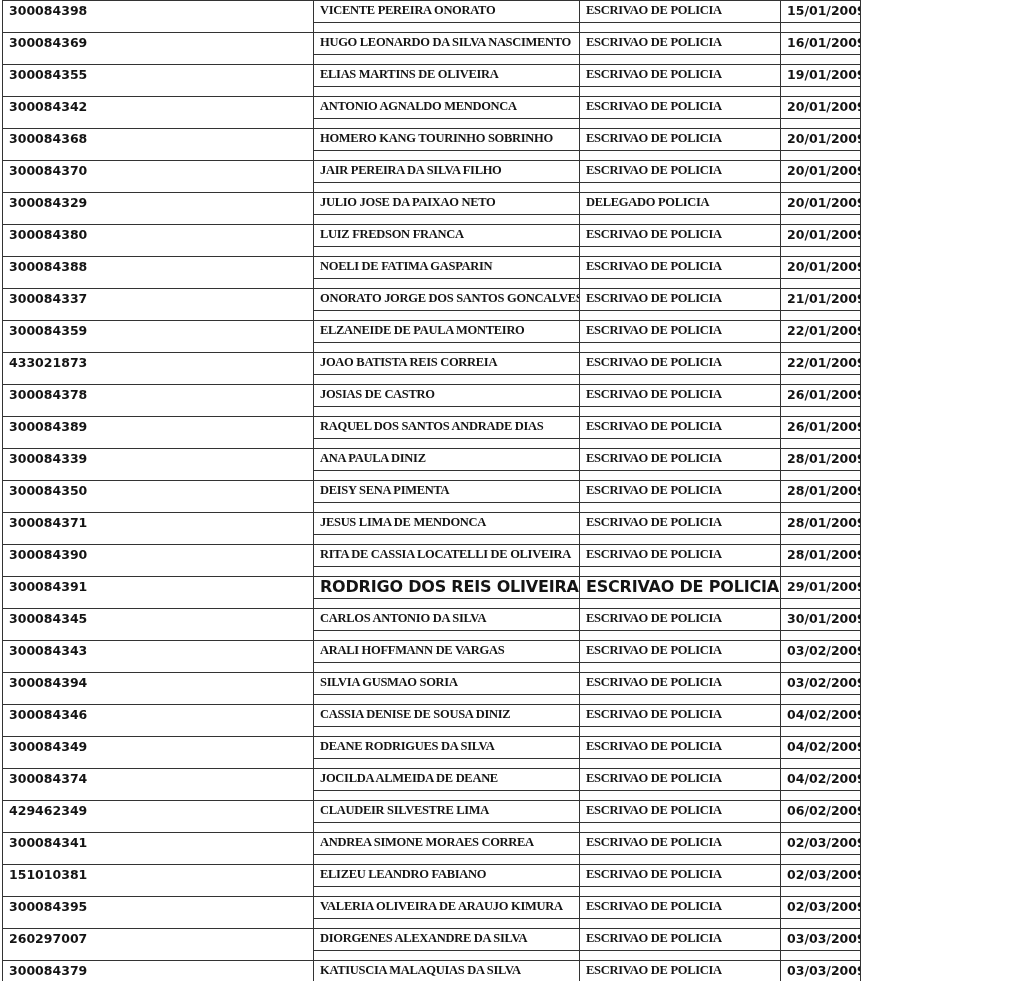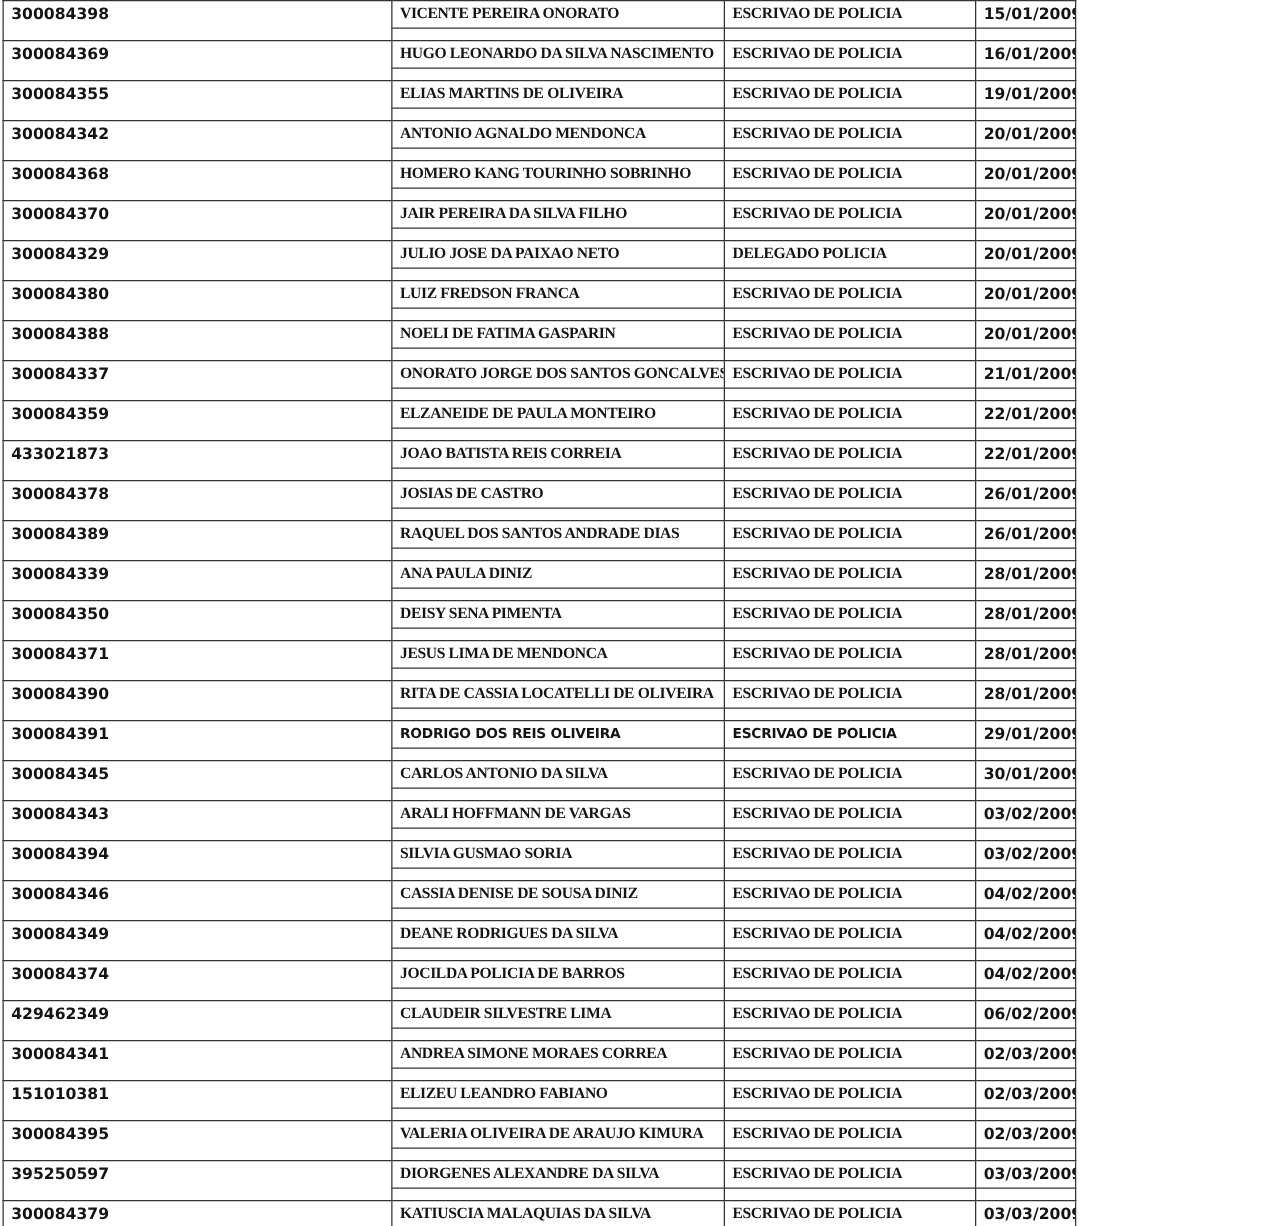--- a/index.html
+++ b/index.html
@@ -46,21 +46,21 @@
     font-size: 12.5px;
     letter-spacing: -0.3px;
   }
   td.c-date {
     font-family: "DejaVu Sans", sans-serif;
     font-weight: bold;
     font-size: 12.5px;
   }
   tr.sans-face td.c-name, tr.sans-face td.c-role {
     font-family: "DejaVu Sans", sans-serif;
-    font-size: 11px;
+    font-size: 16px;
     letter-spacing: -0.2px;
   }
 </style>
 </head>
 <body>
 
 <div class="page">
   <table class="doc-table">
     <colgroup>
       <col style="width:311px">
@@ -328,21 +328,21 @@
           <td class="c-role">ESCRIVAO DE POLICIA</td>
           <td class="c-date">04/02/2009</td>
         </tr>
         <tr class="row-gap">
           <td class="c-name"></td>
           <td class="c-role"></td>
           <td class="c-date"></td>
         </tr>
         <tr class="row-text">
           <td class="c-id" rowspan="2">300084374</td>
-          <td class="c-name">JOCILDA POLICIA DE BARROS</td>
+          <td class="c-name">JOCILDA ALMEIDA DE DEANE</td>
           <td class="c-role">ESCRIVAO DE POLICIA</td>
           <td class="c-date">04/02/2009</td>
         </tr>
         <tr class="row-gap">
           <td class="c-name"></td>
           <td class="c-role"></td>
           <td class="c-date"></td>
         </tr>
         <tr class="row-text">
           <td class="c-id" rowspan="2">429462349</td>
@@ -382,21 +382,21 @@
           <td class="c-name">VALERIA OLIVEIRA DE ARAUJO KIMURA</td>
           <td class="c-role">ESCRIVAO DE POLICIA</td>
           <td class="c-date">02/03/2009</td>
         </tr>
         <tr class="row-gap">
           <td class="c-name"></td>
           <td class="c-role"></td>
           <td class="c-date"></td>
         </tr>
         <tr class="row-text">
-          <td class="c-id" rowspan="2">395250597</td>
+          <td class="c-id" rowspan="2">260297007</td>
           <td class="c-name">DIORGENES ALEXANDRE DA SILVA</td>
           <td class="c-role">ESCRIVAO DE POLICIA</td>
           <td class="c-date">03/03/2009</td>
         </tr>
         <tr class="row-gap">
           <td class="c-name"></td>
           <td class="c-role"></td>
           <td class="c-date"></td>
         </tr>
         <tr class="row-text">

